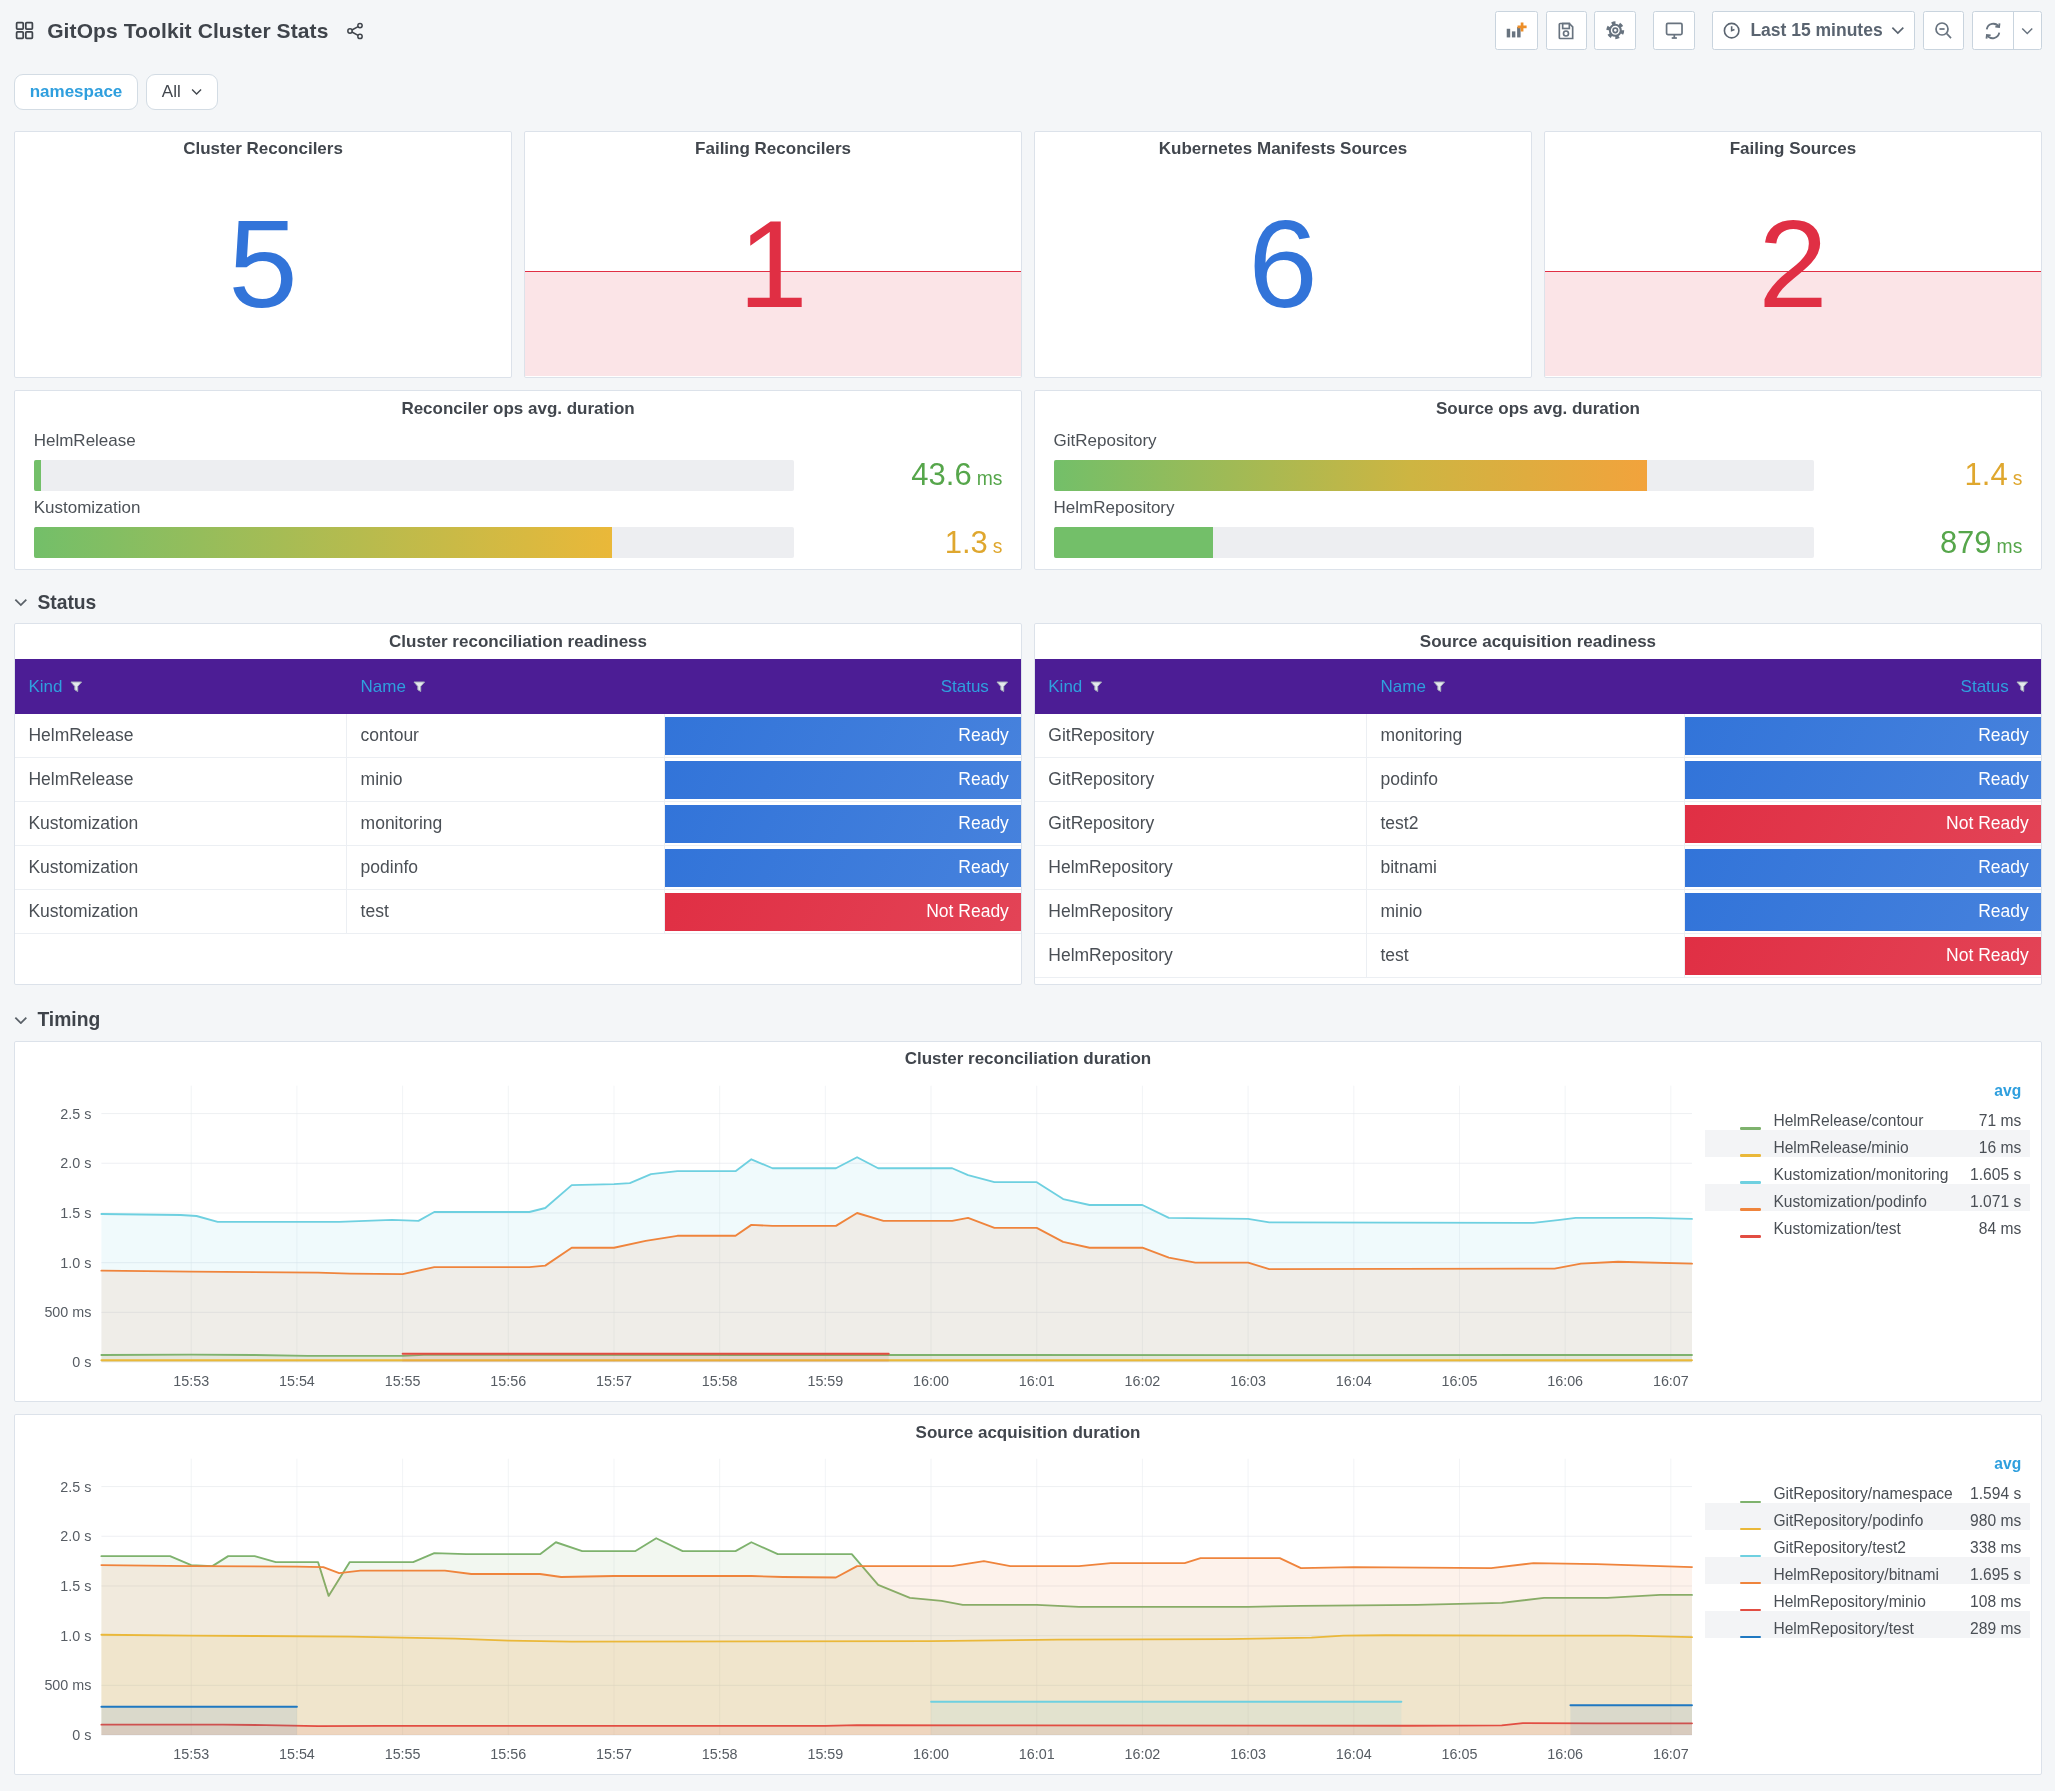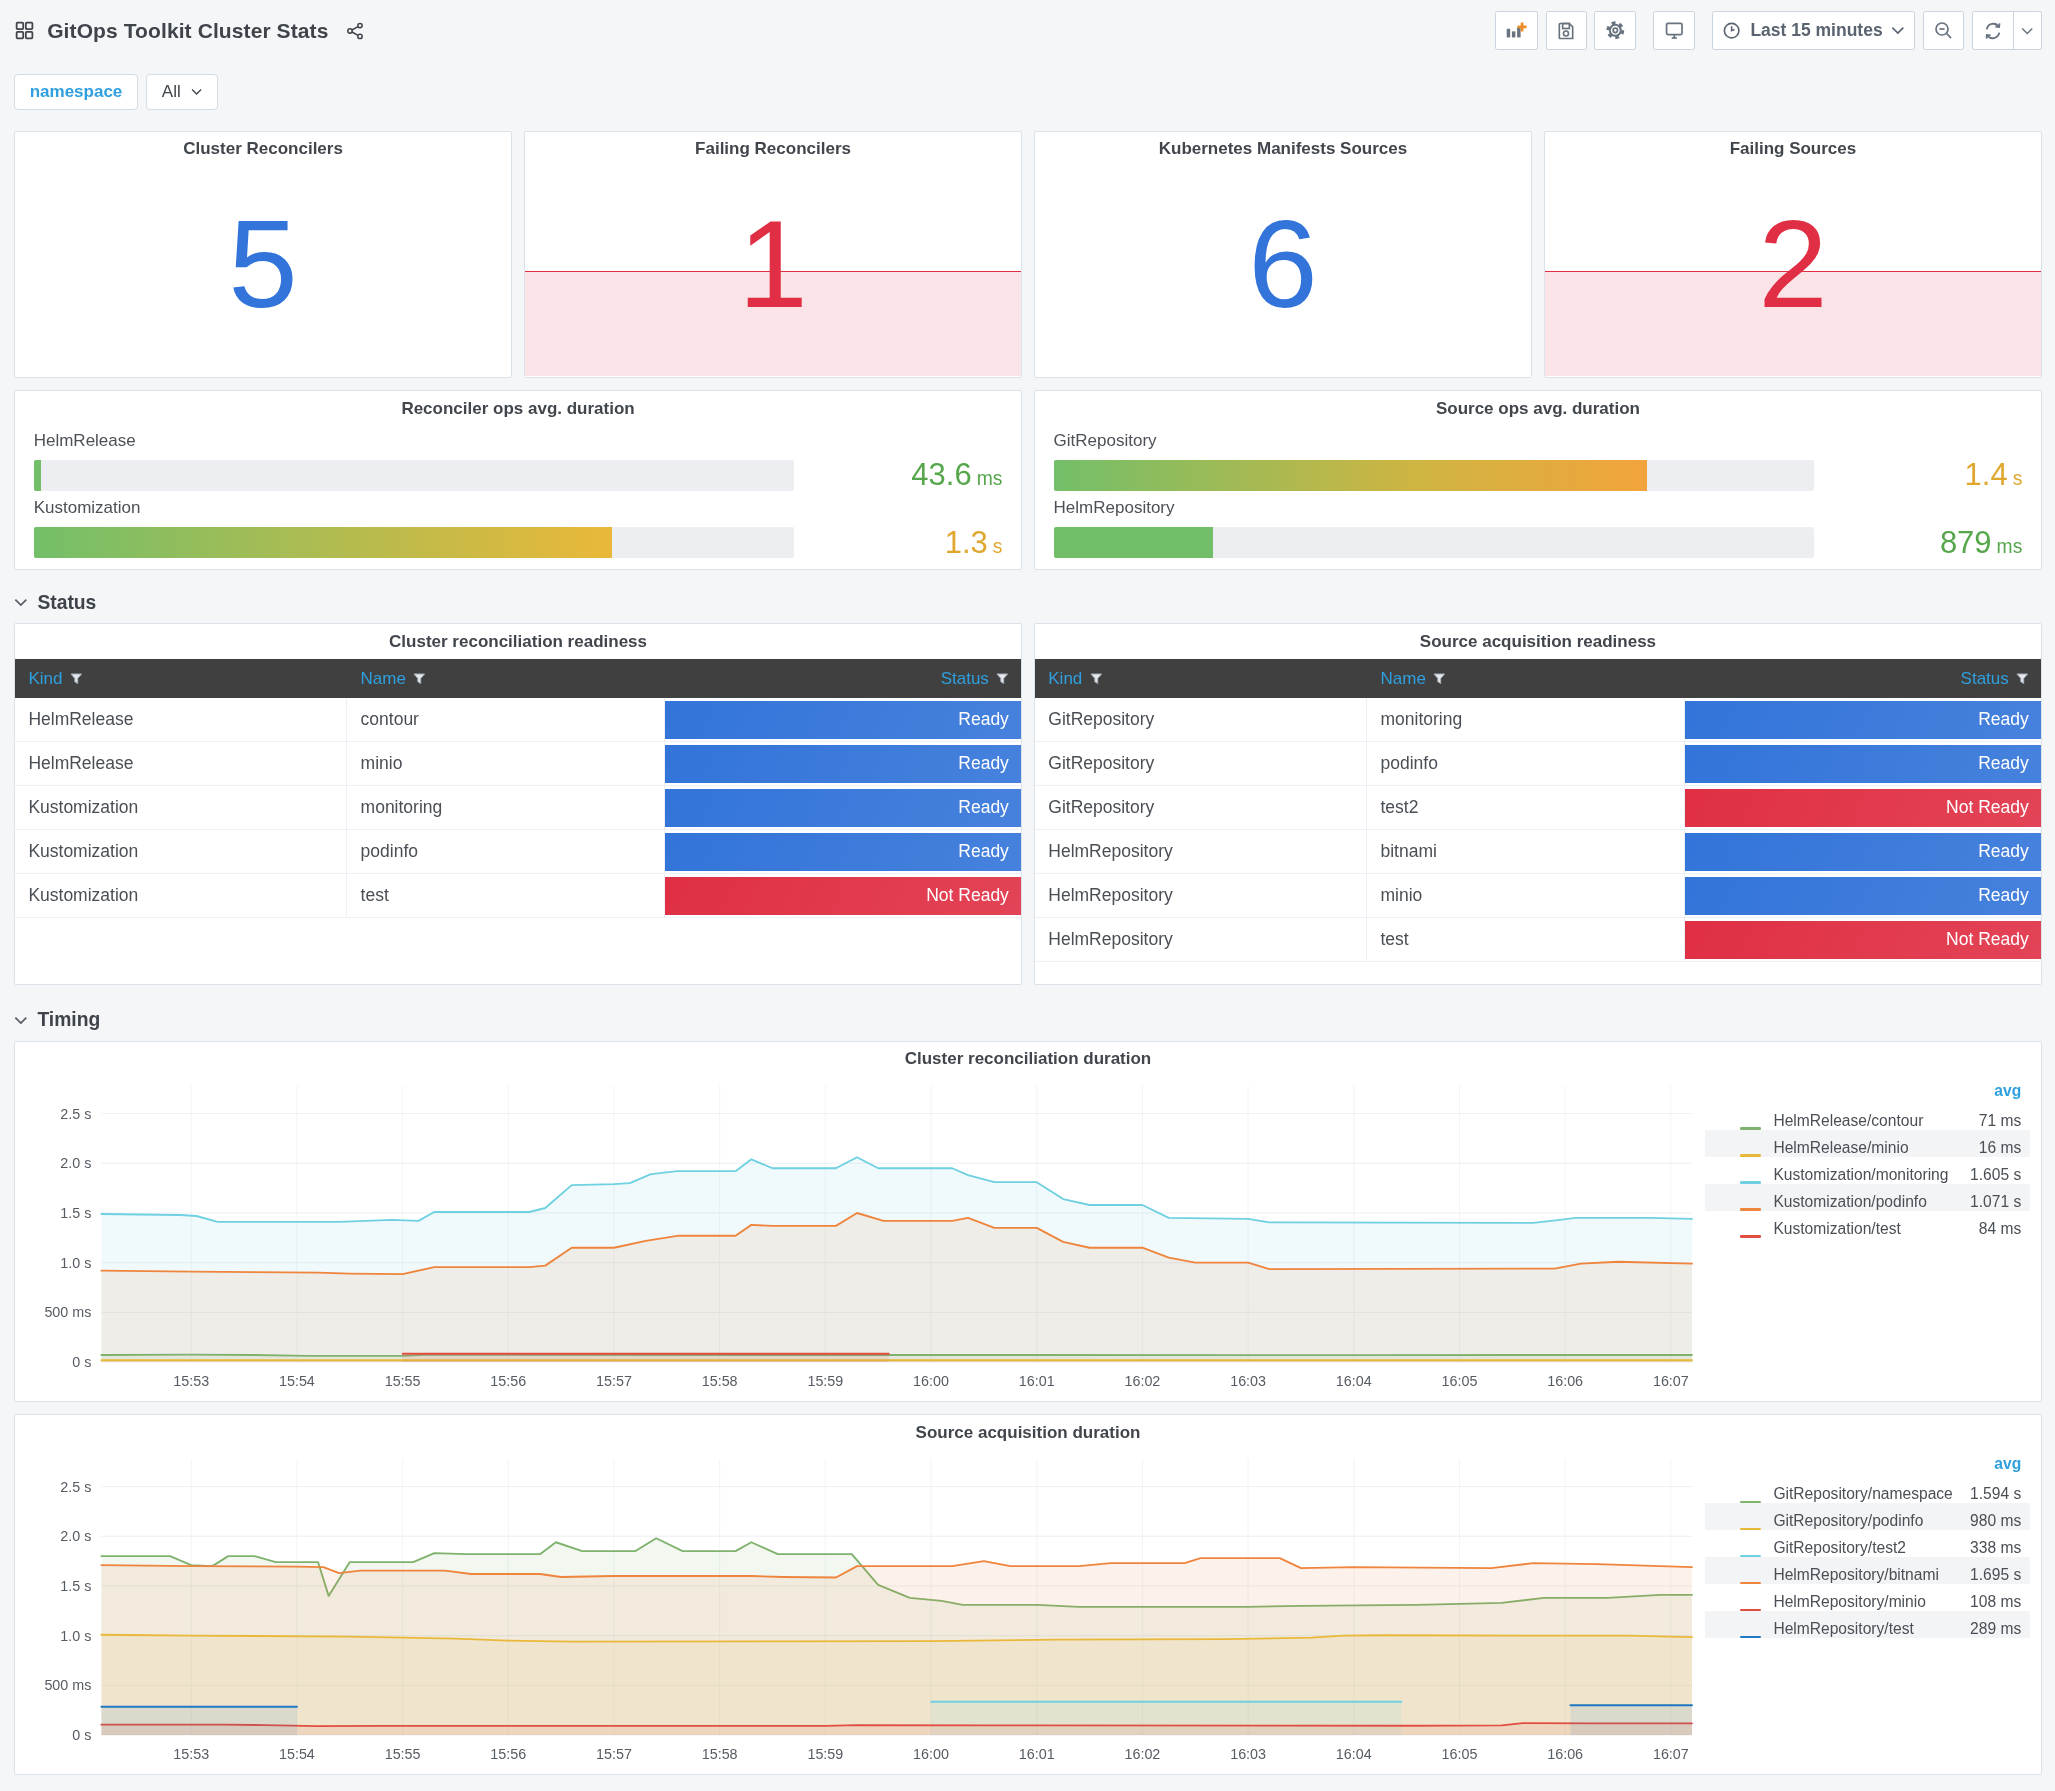--- a/index.html
+++ b/index.html
@@ -25,21 +25,21 @@
   .tb-gap { margin-left:17.5px; }
   .time-picker { font-size:17.5px; font-weight:700; color:#5A6470; gap:8.7px; }
   .split { padding:0; }
   .split .half { height:100%; display:flex; align-items:center; justify-content:center; padding:0 10px; }
   .split .half + .half { border-left:0.6px solid #C9D4DE; padding:0 7.5px; }
 
   
   .filter-row { margin-top:21px; display:flex; gap:7.5px; }
   .var-box {
     height:36px; padding:16px 15px; background:#fff; border:0.6px solid #D3DCE4;
-    border-radius:4px; display:flex; align-items:center; gap:10px; font-size:17px; cursor:pointer;
+    border-radius:9px; display:flex; align-items:center; gap:10px; font-size:17px; cursor:pointer;
   }
   .var-label { color:#2F9FDE; font-weight:700; }
   .var-value { color:#41464D; font-weight:500; }
 
   
   .panel {
     position:relative; background:#fff; border:0.6px solid #DCE2EA; border-radius:1.9px;
   }
   .panel-title {
     height:35px; display:flex; align-items:center; justify-content:center;
@@ -71,22 +71,22 @@
   
   .section-header {
     margin-top:20px; height:29px; display:flex; align-items:center; gap:10px;
     font-size:19.3px; font-weight:700; color:#3F444B; cursor:pointer;
   }
 
   
   .tables-row { margin-top:6.2px; display:grid; grid-template-columns:1fr 1fr; gap:11.2px; height:362px; }
   .gtable { position:absolute; top:35px; left:0; right:0; }
   .t-header {
-    display:grid; grid-template-columns:33% 31.6% 35.4%; background:#404040;
-    height:39px; align-items:center; font-size:17px; color:#2F9FDE;
+    display:grid; grid-template-columns:33% 31.6% 35.4%; background:#4c1d95;
+    height:55px; align-items:center; font-size:17px; color:#2F9FDE;
   }
   .t-hcell { display:flex; align-items:center; gap:7.5px; padding-left:13.7px; cursor:pointer; }
   .t-hcell.right { justify-content:flex-end; padding-right:12.5px; padding-left:0; }
   .t-row { display:grid; grid-template-columns:33% 31.6% 35.4%; height:44px; border-bottom:0.6px solid #ECEFF3; }
   .t-cell { display:flex; align-items:center; padding-left:13.7px; font-size:17.5px; color:#4A4F55; border-right:0.6px solid #ECEFF3; }
   .t-statuscell { padding:2.5px 0; border-right:none; }
   .t-chip {
     width:100%; height:100%; color:#fff; display:flex; align-items:center; justify-content:flex-end;
     padding-right:12.5px; font-size:17.5px;
   }

